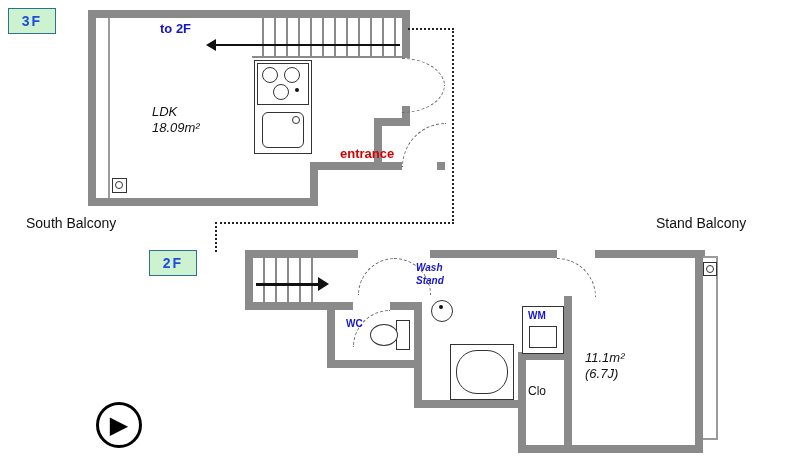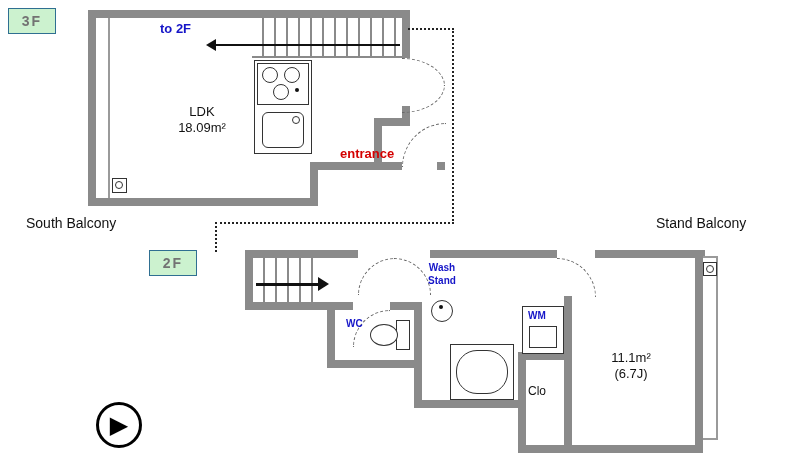--- a/index.html
+++ b/index.html
@@ -1,25 +1,25 @@
 <!DOCTYPE html>
 <html><head>
 <meta charset="utf-8">
 <style>
   html,body{margin:0;padding:0;background:#fff;}
   #canvas{position:relative;width:800px;height:462px;background:#ffffff;overflow:hidden;
           font-family:"Liberation Sans",sans-serif;}
   .wall{position:absolute;background:#8a8a8a;}
   .thin{position:absolute;background:#9a9a9a;}
   .txt{position:absolute;color:#111;font-size:13px;line-height:1.25;white-space:nowrap;}
-  .ctr{text-align:center;white-space:normal;}
+  .ctr{text-align:left;white-space:normal;font-style:italic;}
   .blue{color:#1515c8;font-weight:bold;font-size:10px;}
   .red{color:#d40000;font-weight:bold;font-size:13px;}
   .flabel{position:absolute;width:46px;height:24px;background:#ccf2cf;border:1px solid #2f6f91;
-          color:#737373;font-weight:bold;font-size:14px;text-align:center;line-height:24px;letter-spacing:2px;}
+          color:#1d4ed8;font-weight:bold;font-size:14px;text-align:center;line-height:24px;letter-spacing:2px;}
   .stairs{position:absolute;background:repeating-linear-gradient(90deg,#ffffff 0px,#ffffff 10px,#8a8a8a 10px,#8a8a8a 12px);}
   .dot-h{position:absolute;border-top:2px dotted #222;height:0;}
   .dot-v{position:absolute;border-left:2px dotted #222;width:0;}
   .arc{position:absolute;}
   .fx{position:absolute;border:1px solid #333;background:#fff;}
   .line{position:absolute;background:#111;}
   .tri{position:absolute;width:0;height:0;}
 </style>
 </head>
 <body>

